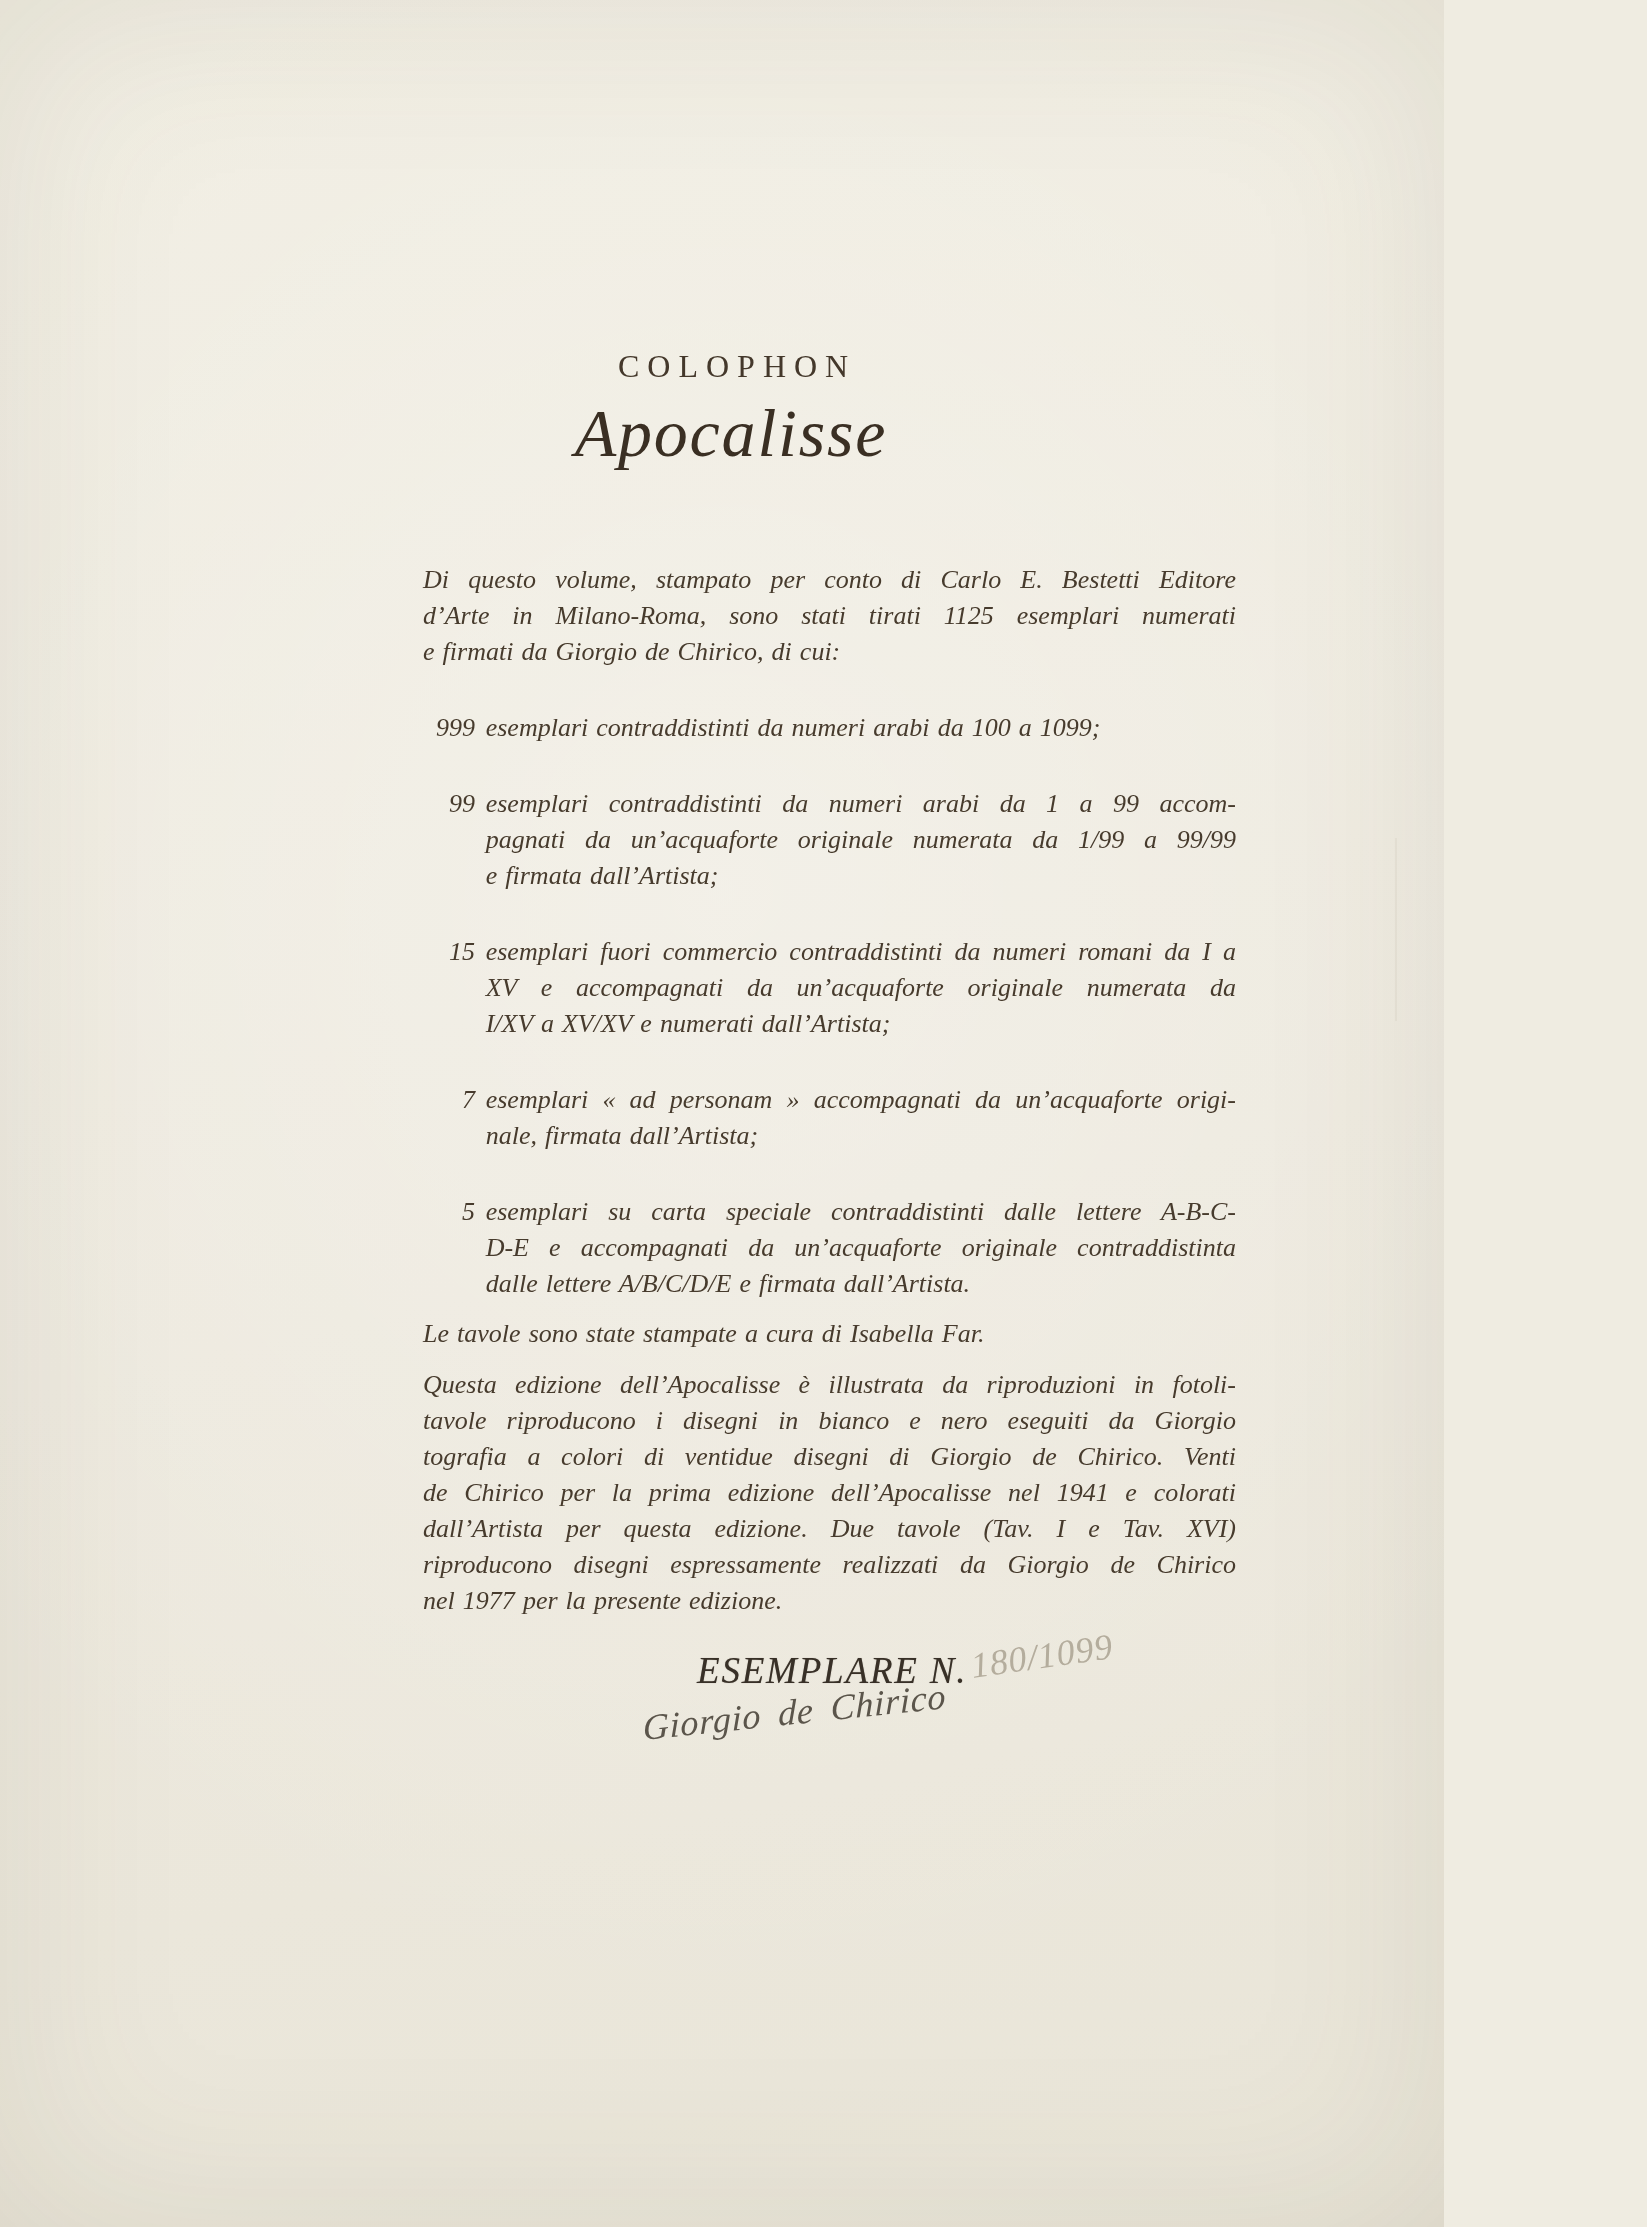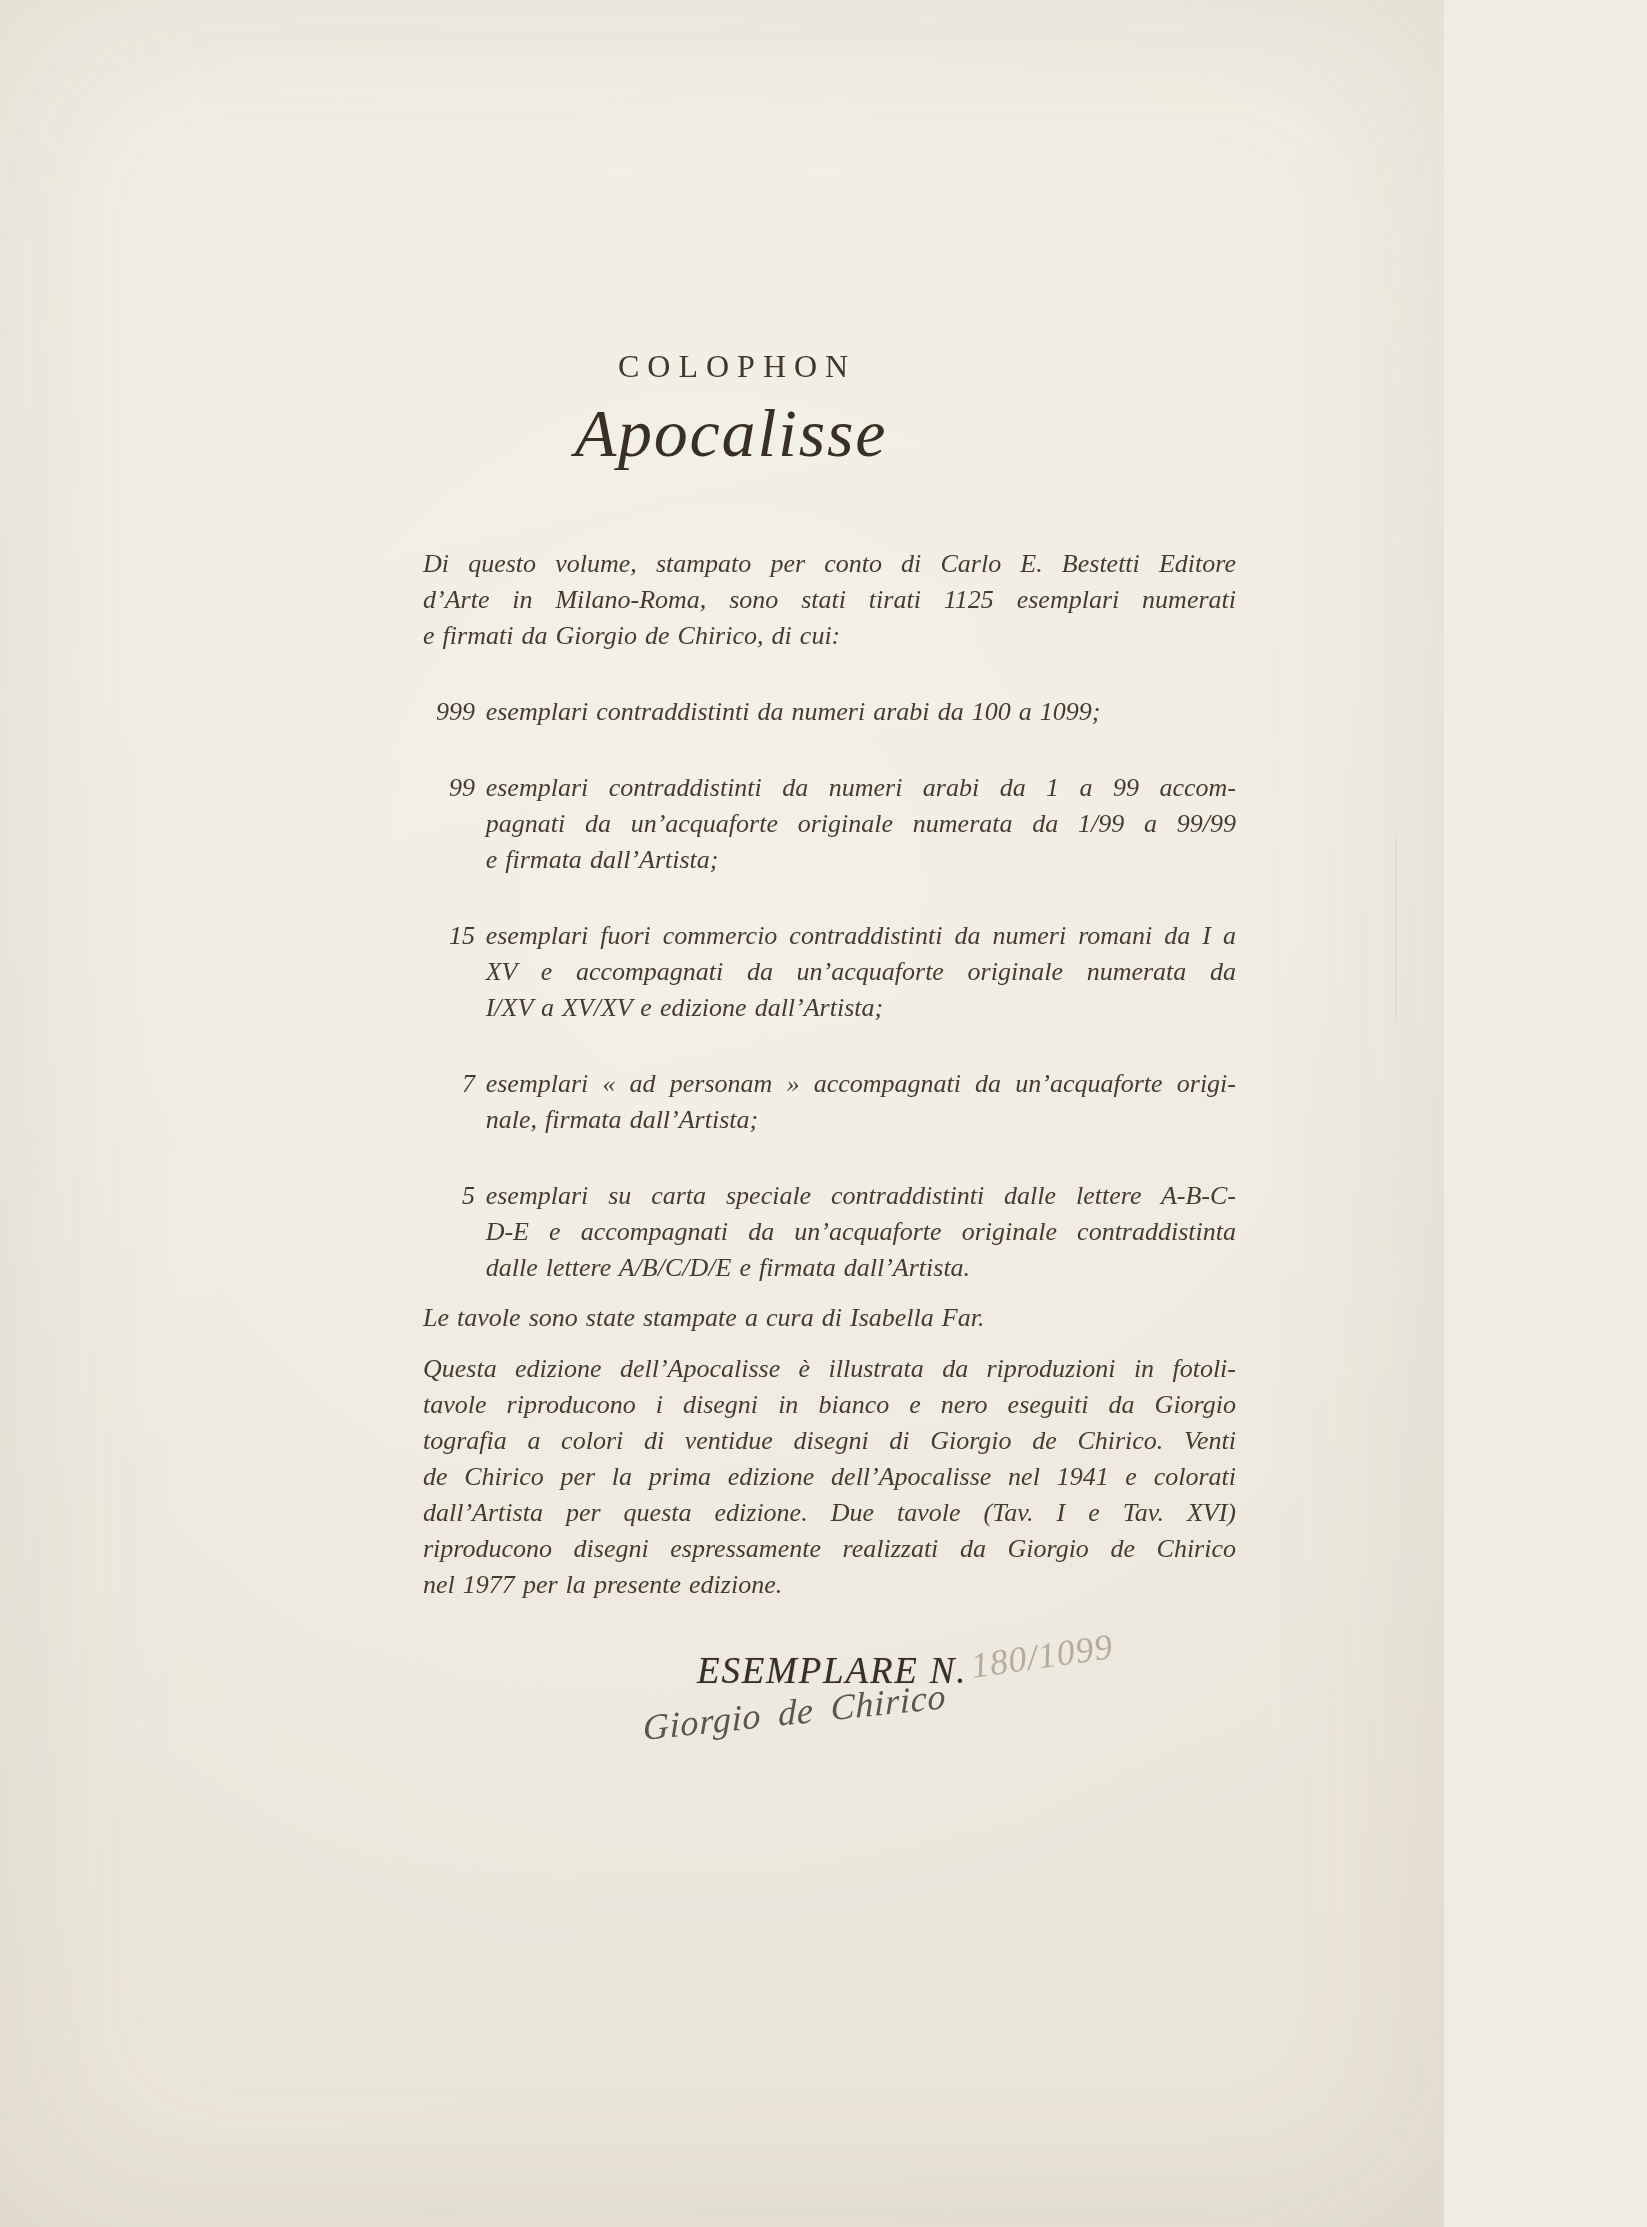--- a/index.html
+++ b/index.html
@@ -19,21 +19,21 @@
   .title{
     position:absolute;top:394px;left:0;width:100%;text-align:center;
     font-style:italic;font-size:68px;letter-spacing:1.8px;color:#3A2F23;
     transform:translateX(9px);
   }
   .textblock{
     position:absolute;left:423px;top:544px;width:813px;
     font-style:italic;font-size:26px;line-height:36px;color:#473B2D;
   }
   .para{margin-top:14.3px;}
-  .para.first{margin-top:2px;}
+  .para.first{margin-top:18px;}
   .item{display:flex;margin-top:40px;}
   .num{flex:0 0 52px;text-align:right;}
   .ibody{flex:1;margin-left:10.7px;}
   .line{text-align:justify;text-align-last:justify;word-spacing:.06em;}
   .line.last{text-align-last:left;}
   .esemplare{
     position:absolute;left:697px;top:1649px;
     font-style:italic;font-size:37px;letter-spacing:1.8px;color:#383027;
     text-shadow:0 0 0.9px rgba(56,48,39,.45);
   }
@@ -76,21 +76,21 @@
           <div class="line">esemplari contraddistinti da numeri arabi da 1 a 99 accom-</div>
           <div class="line">pagnati da un’acquaforte originale numerata da 1/99 a 99/99</div>
           <div class="line last">e firmata dall’Artista;</div>
         </div>
       </div>
       <div class="para item">
         <div class="num">15</div>
         <div class="ibody">
           <div class="line">esemplari fuori commercio contraddistinti da numeri romani da I a</div>
           <div class="line">XV e accompagnati da un’acquaforte originale numerata da</div>
-          <div class="line last">I/XV a XV/XV e edizione dall’Artista;</div>
+          <div class="line last">I/XV a XV/XV e numerati dall’Artista;</div>
         </div>
       </div>
       <div class="para item">
         <div class="num">7</div>
         <div class="ibody">
           <div class="line">esemplari « ad personam » accompagnati da un’acquaforte origi-</div>
           <div class="line last">nale, firmata dall’Artista;</div>
         </div>
       </div>
       <div class="para item">

